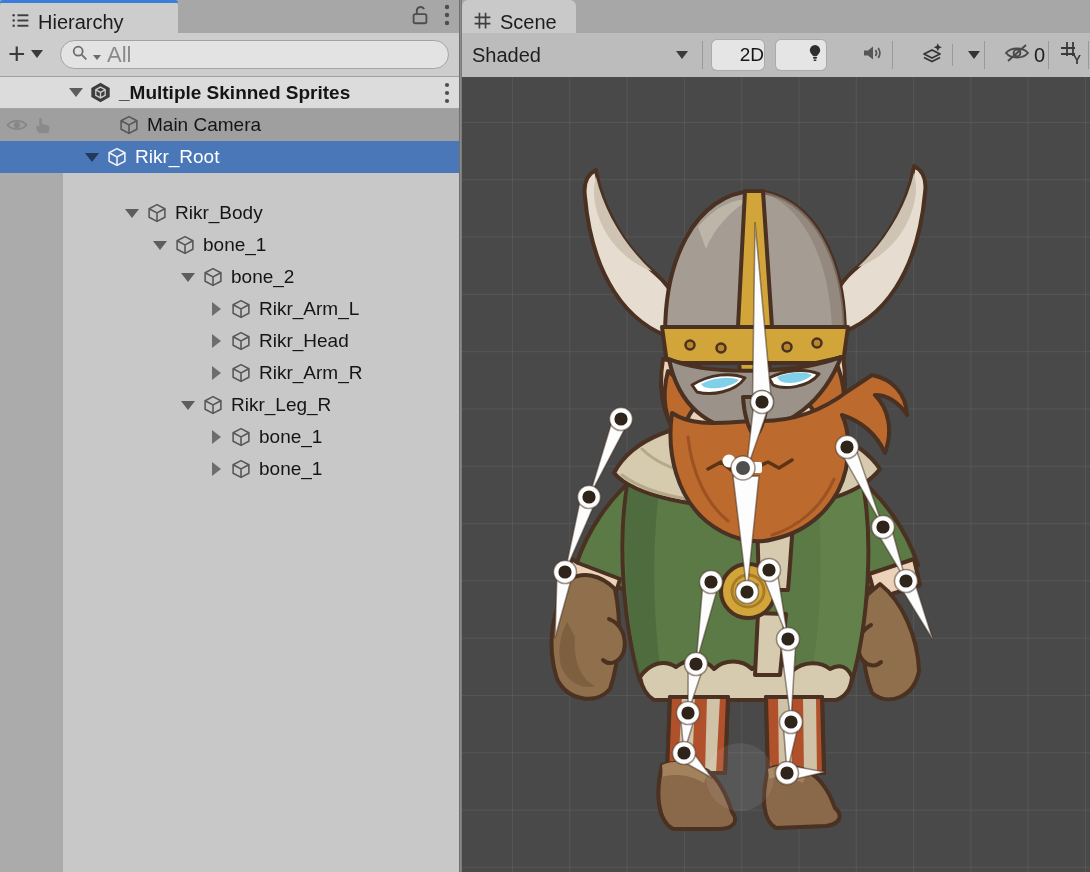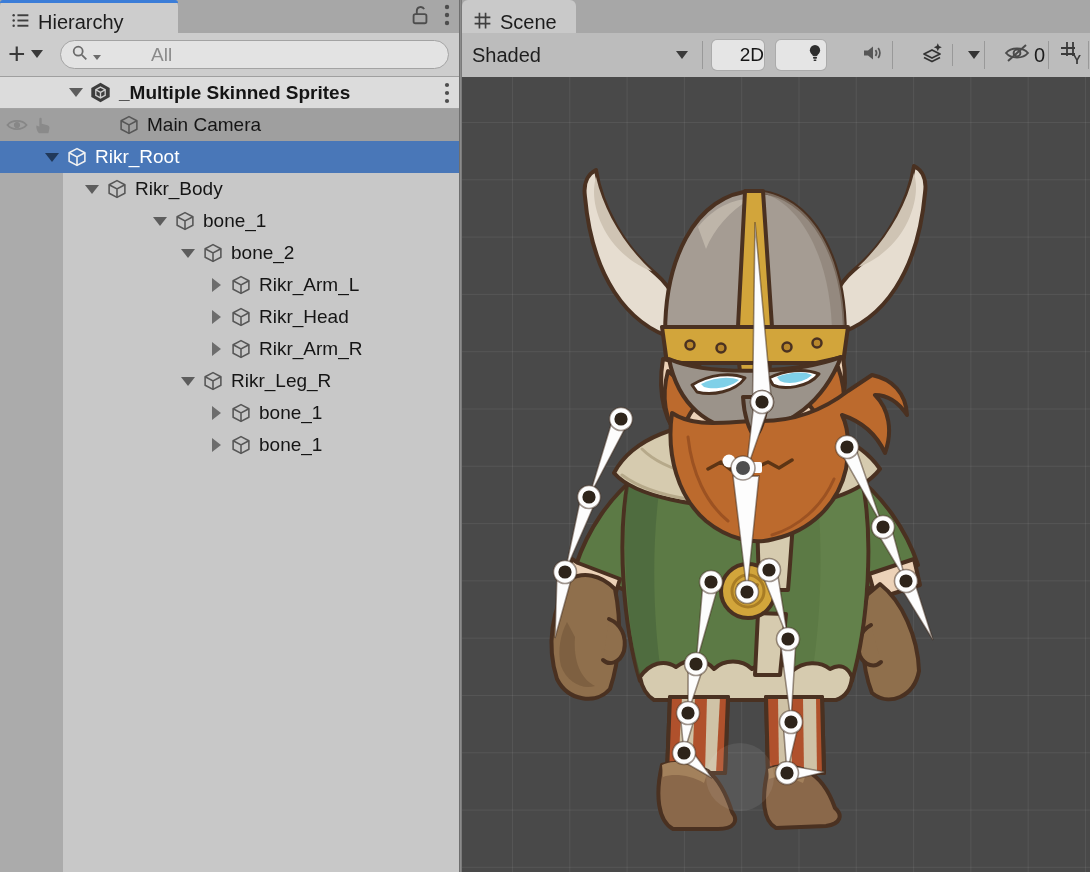--- a/index.html
+++ b/index.html
@@ -17,21 +17,21 @@
   .tab .accent{position:absolute;left:0;top:0;right:0;height:3px;background:#3b7dd8;border-radius:6px 6px 0 0;}
   .tab-label{font-size:20px;color:#1c1c1c;white-space:nowrap;}
   .tabbar-actions{position:absolute;right:8px;top:0;height:33px;display:flex;align-items:center;gap:12px;}
 
   
   .htoolbar{position:absolute;left:0;top:33px;right:0;height:44px;background:#cdcdcd;border-bottom:1px solid #9f9f9f;}
   .plusbtn{position:absolute;left:8px;top:5px;width:46px;height:32px;display:flex;align-items:center;gap:5px;cursor:default;}
   .plus-glyph{font-size:30px;line-height:28px;color:#3a3a3a;font-weight:400;}
   .caret{width:0;height:0;border-left:6px solid transparent;border-right:6px solid transparent;border-top:8px solid #3a3a3a;display:inline-block;}
   .searchbox{position:absolute;left:60px;right:10px;top:7px;height:29px;background:#e3e3e3;border:1px solid #a3a3a3;border-radius:15px;display:flex;align-items:center;padding:0 10px;gap:4px;}
-  .searchbox input{flex:1;border:none;outline:none;background:transparent;font-size:19px;color:#0369a1;margin-left:44px;}
+  .searchbox input{flex:1;border:none;outline:none;background:transparent;font-size:22px;color:#0369a1;}
   .searchbox input::placeholder{color:#8a8a8a;opacity:1;}
   .mini-caret{width:0;height:0;border-left:4px solid transparent;border-right:4px solid transparent;border-top:5px solid #6b6b6b;display:inline-block;margin-top:6px;}
 
   
   .tree{position:absolute;left:0;top:77px;right:0;bottom:0;background:linear-gradient(to right,#ababab 0,#ababab 63px,#c8c8c8 63px);}
   .trow{display:flex;align-items:center;height:32px;position:relative;font-size:19px;color:#151515;white-space:nowrap;}
   .trow.highlighted{background:#9f9f9f;}
   .trow.selected{background:#4977b8;color:#fff;}
   .trow.scene-header{background:#dcdcdc;border-bottom:1px solid #a3a3a3;font-weight:bold;}
   .expander{width:24px;display:flex;align-items:center;justify-content:center;flex:0 0 24px;}
@@ -145,33 +145,33 @@
             </svg></span>
           <span class="expander"></span>
           <span class="obj-icon">
             <svg width="22" height="22" viewBox="0 0 24 24">
               <path d="M12 2.8 L20.6 7.3 V16.7 L12 21.2 L3.4 16.7 V7.3 Z" fill="none" stroke="#565656" stroke-width="1.7" stroke-linejoin="round"></path>
               <path d="M3.4 7.3 L12 11.8 L20.6 7.3 M12 11.8 V21.2" fill="none" stroke="#565656" stroke-width="1.7"></path>
             </svg>
           </span>
           <span class="lbl">Main Camera</span>
         </div>
-        <div class="trow selected" style="padding-left: 40px;">
+        <div class="trow selected" style="padding-left: 80px;">
           <span class="expander">
             <i class="tri-down sel"></i>
           </span>
           <span class="obj-icon">
             <svg width="22" height="22" viewBox="0 0 24 24">
               <path d="M12 2.8 L20.6 7.3 V16.7 L12 21.2 L3.4 16.7 V7.3 Z" fill="none" stroke="#f2f2f2" stroke-width="1.7" stroke-linejoin="round"></path>
               <path d="M3.4 7.3 L12 11.8 L20.6 7.3 M12 11.8 V21.2" fill="none" stroke="#f2f2f2" stroke-width="1.7"></path>
             </svg>
           </span>
           <span class="lbl">Rikr_Root</span>
         </div>
-        <div class="trow" style="padding-left: 80px;">
+        <div class="trow" style="padding-left: 120px; margin-top: 24px;">
           <span class="expander">
             <i class="tri-down"></i>
           </span>
           <span class="obj-icon">
             <svg width="22" height="22" viewBox="0 0 24 24">
               <path d="M12 2.8 L20.6 7.3 V16.7 L12 21.2 L3.4 16.7 V7.3 Z" fill="none" stroke="#565656" stroke-width="1.7" stroke-linejoin="round"></path>
               <path d="M3.4 7.3 L12 11.8 L20.6 7.3 M12 11.8 V21.2" fill="none" stroke="#565656" stroke-width="1.7"></path>
             </svg>
           </span>
           <span class="lbl">Rikr_Body</span>

